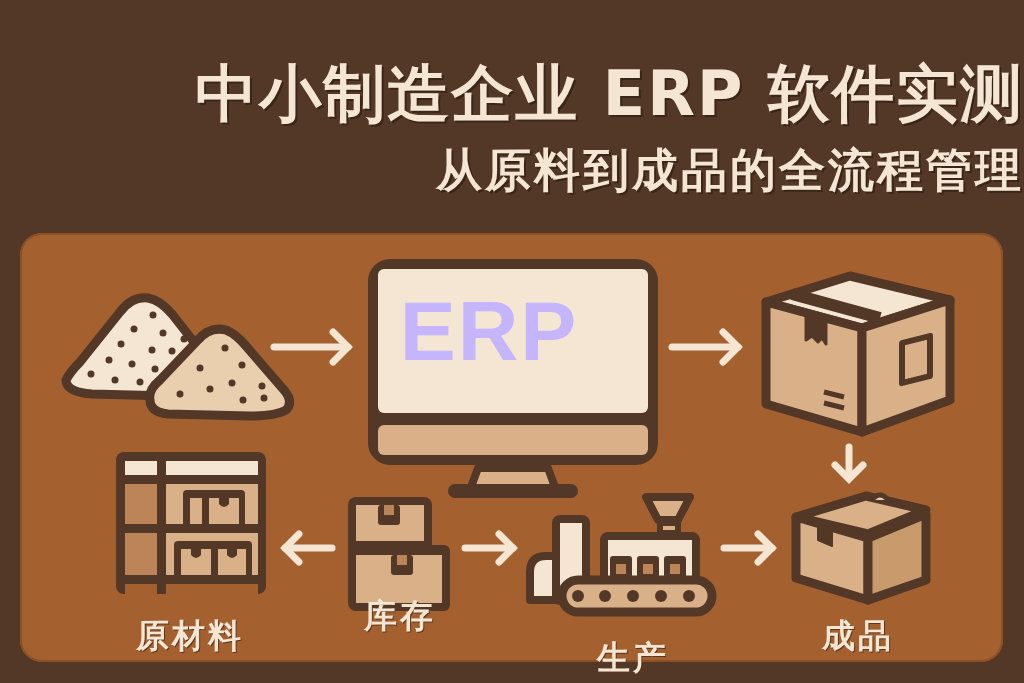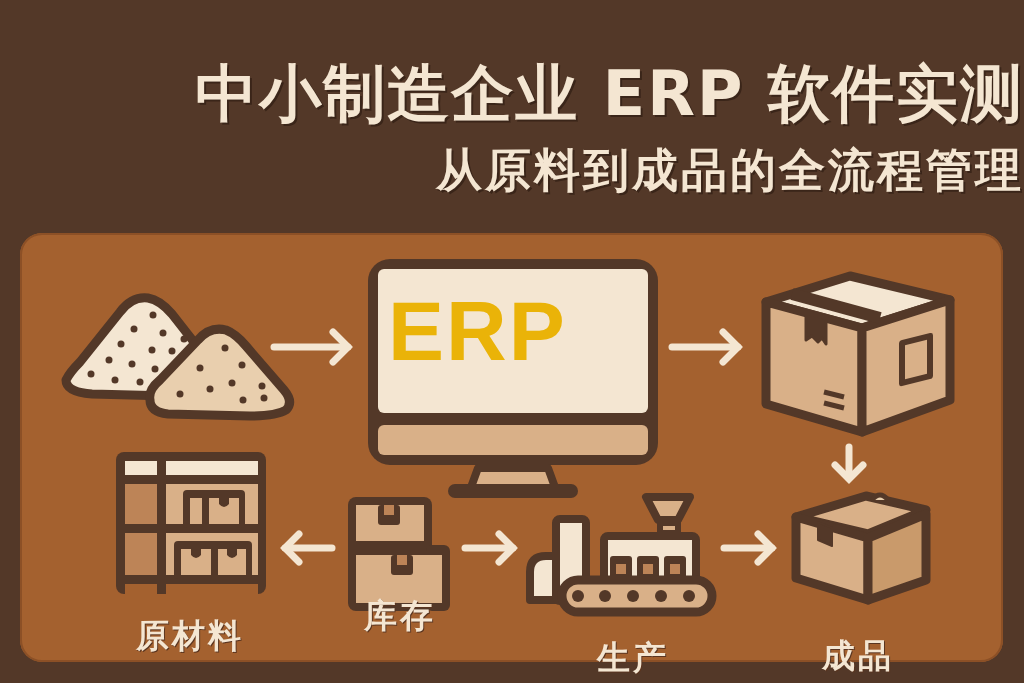--- a/index.html
+++ b/index.html
@@ -29,22 +29,22 @@
     box-shadow: inset 0 0 0 2px #8c5026;
   }
   .svgwrap { position: absolute; left: 0; top: 0; }
   .label {
     position: absolute; color: #f4e6d2; font-weight: bold;
     font-size: 33px; letter-spacing: 3px; text-align: center;
     text-shadow: 1px 1px 0 #5a3520;
     white-space: nowrap;
   }
   .erp-text {
-    position: absolute; left: 388px; top: 283px; width: 260px;
-    text-align: left; color: #eab308;
+    position: absolute; left: 359px; top: 283px; width: 260px;
+    text-align: center; color: #c4b5fd;
     font-family: "Liberation Sans", "DejaVu Sans", sans-serif;
     font-size: 84px; font-weight: bold; letter-spacing: 2px;
   }
 </style>
 </head>
 <body>
 
 <div class="title">中小制造企业 ERP 软件实测</div>
 <div class="subtitle">从原料到成品的全流程管理</div>
 
@@ -204,13 +204,13 @@
     <path d="M872 500 Q880 490 888 500" fill="#e9cfae" stroke-width="5"></path>
     <path d="M818 522 L818 540 L832 546 L832 528 Z" fill="#533828" stroke-width="2"></path>
   </g>
 </svg>
 
 <div class="erp-text">ERP</div>
 
 <div class="label" style="left:110px; top:614px; width:160px;">原材料</div>
 <div class="label" style="left:335px; top:594px; width:130px;">库存</div>
 <div class="label" style="left:568px; top:636px; width:130px;">生产</div>
-<div class="label" style="left:793px; top:634px; width:130px;">成品</div>
+<div class="label" style="left:793px; top:614px; width:130px;">成品</div>
 
 </body></html>

